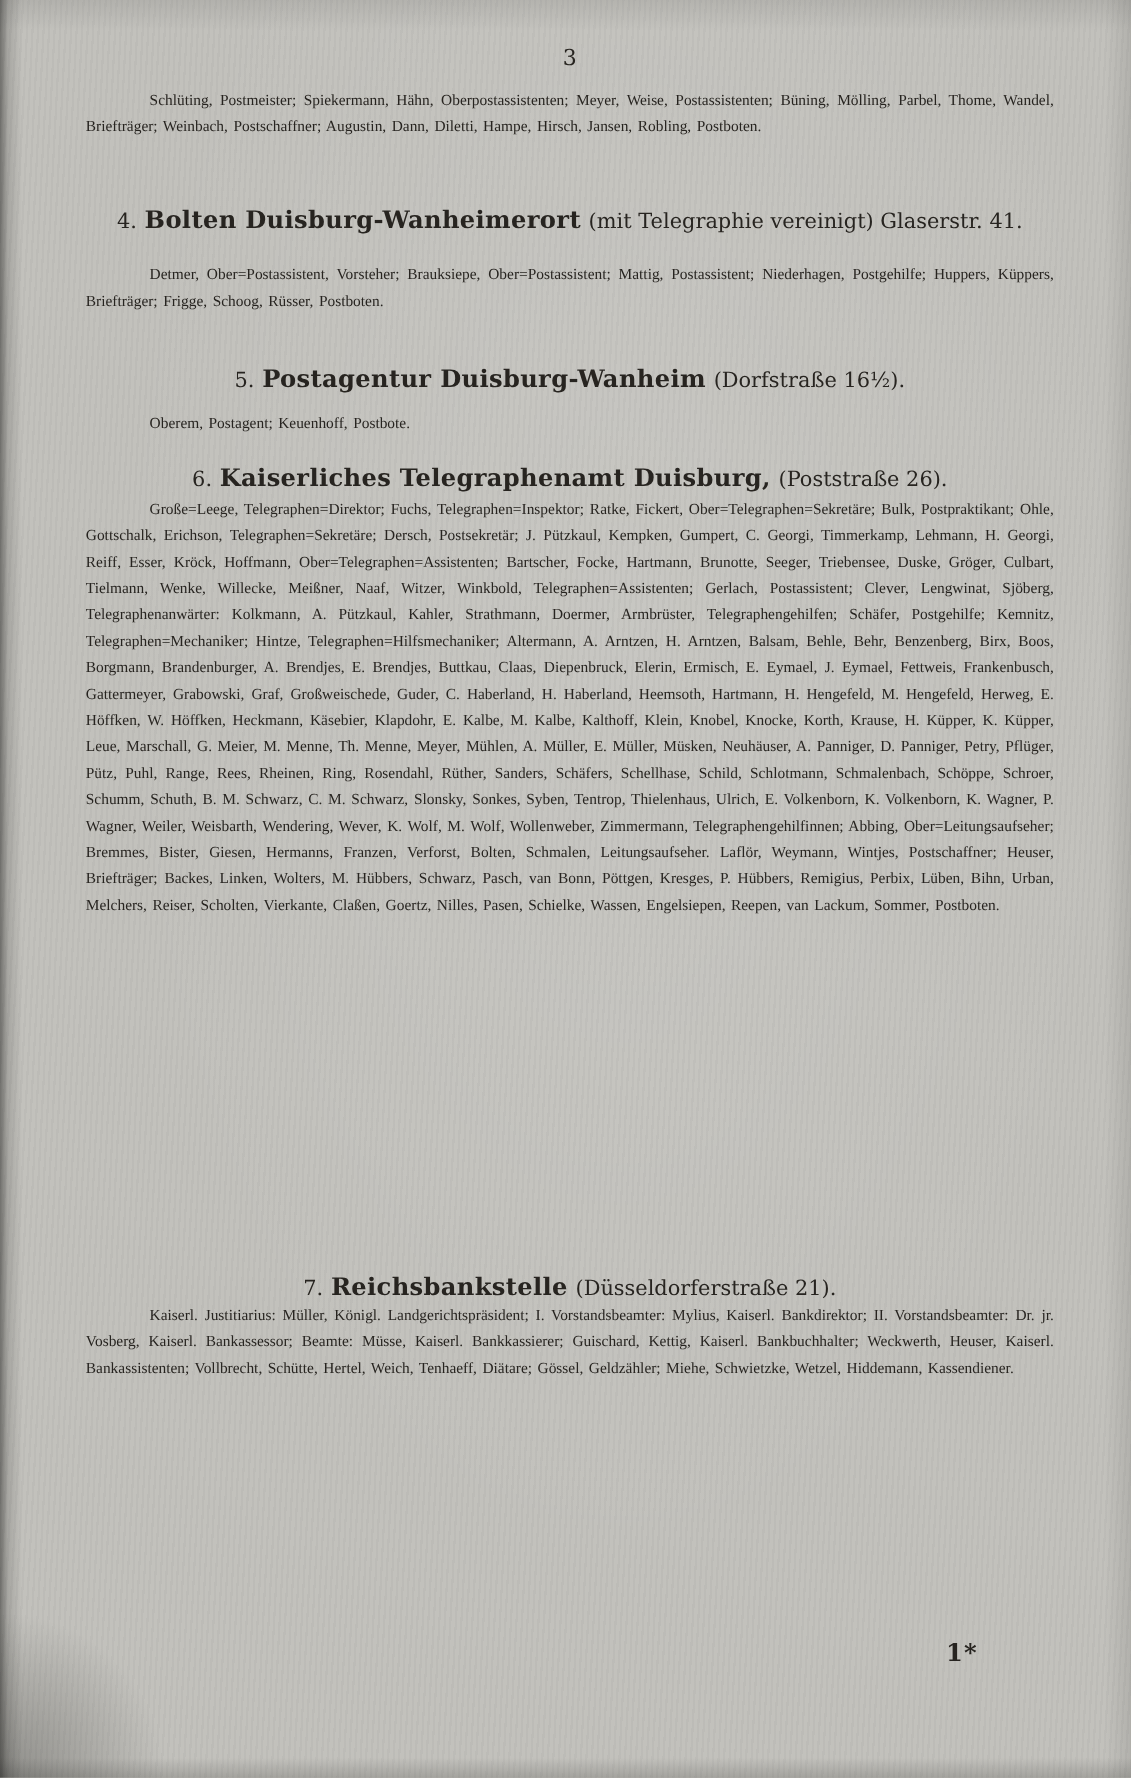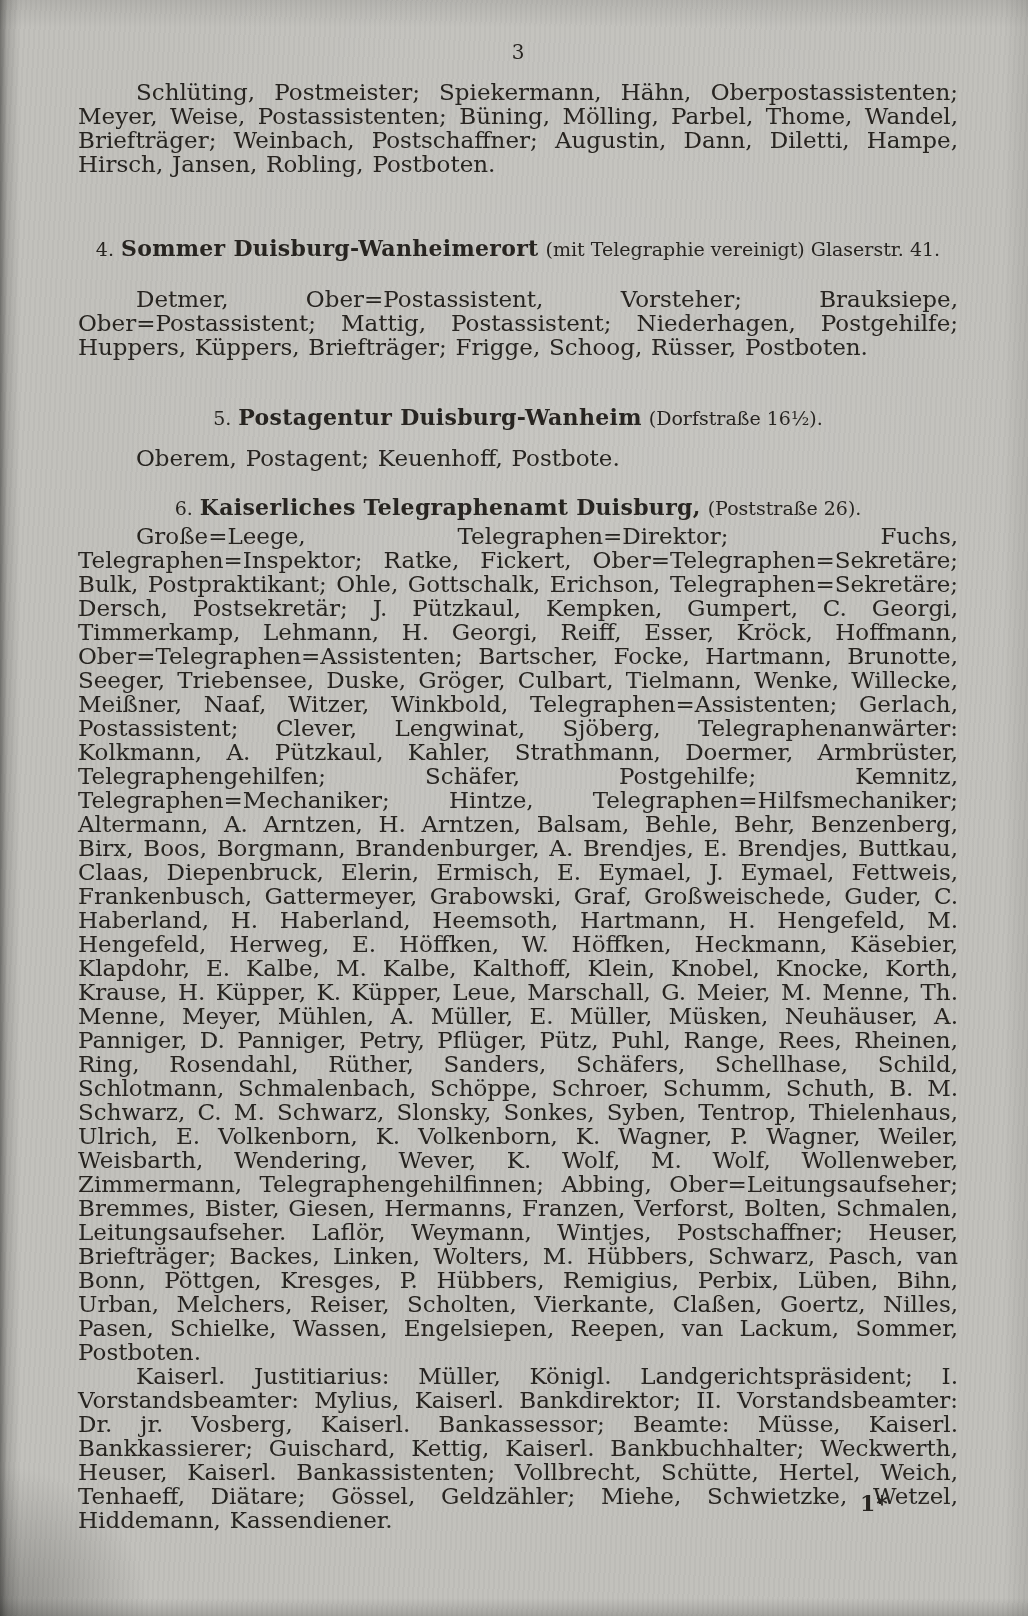--- a/index.html
+++ b/index.html
@@ -40,26 +40,27 @@
     line-height: 28px;
   }
   .heading .hnum { margin-right: 7px; }
   .heading .htitle {
     font-weight: bold;
     font-size: 22px;
     letter-spacing: 0.3px;
   }
   .heading .hdetail { margin-left: 7px; }
   .para {
-    font-size: 23px;
+    font-size: 14px;
     line-height: 24px;
     text-align: justify;
     text-indent: 58px;
     margin: 0;
     word-spacing: 1.5px;
+    font-family: Liberation Serif, serif;
   }
   .h-s3 { margin-top: 20px; }
   .p-s3 { margin-top: 16px; }
   .h-s4 { margin-top: 58px; }
   .p-s4 { margin-top: 24px; }
   .h-s5 { margin-top: 44px; }
   .p-s5 { margin-top: 14px; }
   .h-s6 { margin-top: 23px; }
   .p-s6 { margin-top: 2px; min-height: 648px; }
   .h-s7 { margin-top: 56px; }
@@ -77,32 +78,35 @@
 <body>
 
 <div class="page">
   <div class="content">
 
     <div class="pagenum">3</div>
 
     <p class="para p-s3">Schlüting, Postmeister; Spiekermann, Hähn, Oberpostassistenten; Meyer, Weise, Postassistenten; Büning, Mölling, Parbel, Thome, Wandel, Briefträger; Weinbach, Postschaffner; Augustin, Dann, Diletti, Hampe, Hirsch, Jansen, Robling, Postboten.</p>
 
     <div class="heading h-s4">
-      <span class="hnum">4.</span><span class="htitle">Sommer Duisburg-Wanheimerort</span><span class="hdetail">(mit Telegraphie vereinigt) Glaserstr. 41.</span>
+      <span class="hnum">4.</span><span class="htitle">Bolten Duisburg-Wanheimerort</span><span class="hdetail">(mit Telegraphie vereinigt) Glaserstr. 41.</span>
     </div>
     <p class="para p-s4">Detmer, Ober=Postassistent, Vorsteher; Brauksiepe, Ober=Postassistent; Mattig, Postassistent; Niederhagen, Postgehilfe; Huppers, Küppers, Briefträger; Frigge, Schoog, Rüsser, Postboten.</p>
 
     <div class="heading h-s5">
       <span class="hnum">5.</span><span class="htitle">Postagentur Duisburg-Wanheim</span><span class="hdetail">(Dorfstraße 16½).</span>
     </div>
     <p class="para p-s5">Oberem, Postagent; Keuenhoff, Postbote.</p>
 
     <div class="heading h-s6">
       <span class="hnum">6.</span><span class="htitle">Kaiserliches Telegraphenamt Duisburg,</span><span class="hdetail">(Poststraße 26).</span>
     </div>
     <p class="para p-s6">Große=Leege, Telegraphen=Direktor; Fuchs, Telegraphen=Inspektor; Ratke, Fickert, Ober=Telegraphen=Sekretäre; Bulk, Postpraktikant; Ohle, Gottschalk, Erichson, Telegraphen=Sekretäre; Dersch, Postsekretär; J. Pützkaul, Kempken, Gumpert, C. Georgi, Timmerkamp, Lehmann, H. Georgi, Reiff, Esser, Kröck, Hoffmann, Ober=Telegraphen=Assistenten; Bartscher, Focke, Hartmann, Brunotte, Seeger, Triebensee, Duske, Gröger, Culbart, Tielmann, Wenke, Willecke, Meißner, Naaf, Witzer, Winkbold, Telegraphen=Assistenten; Gerlach, Postassistent; Clever, Lengwinat, Sjöberg, Telegraphenanwärter: Kolkmann, A. Pützkaul, Kahler, Strathmann, Doermer, Armbrüster, Telegraphengehilfen; Schäfer, Postgehilfe; Kemnitz, Telegraphen=Mechaniker; Hintze, Telegraphen=Hilfsmechaniker; Altermann, A. Arntzen, H. Arntzen, Balsam, Behle, Behr, Benzenberg, Birx, Boos, Borgmann, Brandenburger, A. Brendjes, E. Brendjes, Buttkau, Claas, Diepenbruck, Elerin, Ermisch, E. Eymael, J. Eymael, Fettweis, Frankenbusch, Gattermeyer, Grabowski, Graf, Großweischede, Guder, C. Haberland, H. Haberland, Heemsoth, Hartmann, H. Hengefeld, M. Hengefeld, Herweg, E. Höffken, W. Höffken, Heckmann, Käsebier, Klapdohr, E. Kalbe, M. Kalbe, Kalthoff, Klein, Knobel, Knocke, Korth, Krause, H. Küpper, K. Küpper, Leue, Marschall, G. Meier, M. Menne, Th. Menne, Meyer, Mühlen, A. Müller, E. Müller, Müsken, Neuhäuser, A. Panniger, D. Panniger, Petry, Pflüger, Pütz, Puhl, Range, Rees, Rheinen, Ring, Rosendahl, Rüther, Sanders, Schäfers, Schellhase, Schild, Schlotmann, Schmalenbach, Schöppe, Schroer, Schumm, Schuth, B. M. Schwarz, C. M. Schwarz, Slonsky, Sonkes, Syben, Tentrop, Thielenhaus, Ulrich, E. Volkenborn, K. Volkenborn, K. Wagner, P. Wagner, Weiler, Weisbarth, Wendering, Wever, K. Wolf, M. Wolf, Wollenweber, Zimmermann, Telegraphengehilfinnen; Abbing, Ober=Leitungsaufseher; Bremmes, Bister, Giesen, Hermanns, Franzen, Verforst, Bolten, Schmalen, Leitungsaufseher. Laflör, Weymann, Wintjes, Postschaffner; Heuser, Briefträger; Backes, Linken, Wolters, M. Hübbers, Schwarz, Pasch, van Bonn, Pöttgen, Kresges, P. Hübbers, Remigius, Perbix, Lüben, Bihn, Urban, Melchers, Reiser, Scholten, Vierkante, Claßen, Goertz, Nilles, Pasen, Schielke, Wassen, Engelsiepen, Reepen, van Lackum, Sommer, Postboten.</p>
 
+    <div class="heading h-s7">
+      <span class="hnum">7.</span><span class="htitle">Reichsbankstelle</span><span class="hdetail">(Düsseldorferstraße 21).</span>
+    </div>
     <p class="para p-s7">Kaiserl. Justitiarius: Müller, Königl. Landgerichtspräsident; I. Vorstandsbeamter: Mylius, Kaiserl. Bankdirektor; II. Vorstandsbeamter: Dr. jr. Vosberg, Kaiserl. Bankassessor; Beamte: Müsse, Kaiserl. Bankkassierer; Guischard, Kettig, Kaiserl. Bankbuchhalter; Weckwerth, Heuser, Kaiserl. Bankassistenten; Vollbrecht, Schütte, Hertel, Weich, Tenhaeff, Diätare; Gössel, Geldzähler; Miehe, Schwietzke, Wetzel, Hiddemann, Kassendiener.</p>
 
   </div>
 
   <div class="sigmark">1*</div>
 </div>
 
 </body></html>

